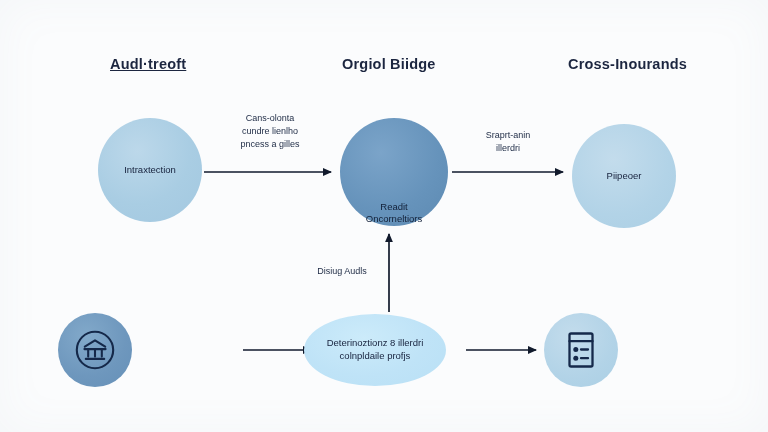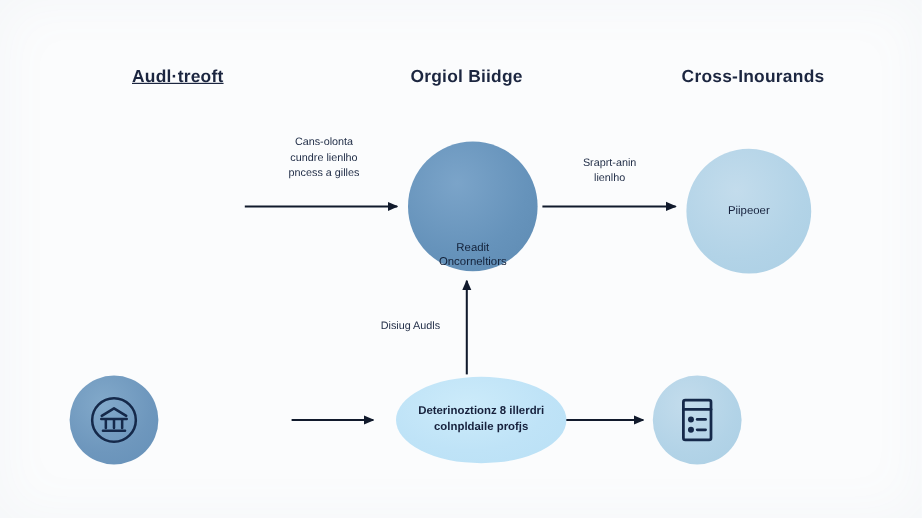--- a/index.html
+++ b/index.html
@@ -89,24 +89,23 @@
   #node-readit {
     left: 340px; top: 118px; width: 108px; height: 108px;
   }
   #node-readit .node-label { color: #122038; }
   #node-pipeoer {
     left: 572px; top: 124px; width: 104px; height: 104px;
   }
 
   
   #node-determination {
-    left: 330px; top: 314px; width: 142px; height: 72px;
+    left: 304px; top: 314px; width: 142px; height: 72px;
     border-radius: 50% / 50%;
     background: radial-gradient(ellipse at 42% 34%, #ccebfa 0%, #bfe3f7 55%, #b9e0f5 100%);
-    font-weight: bold;
   }
 
   
   .icon-badge {
     position: absolute;
     border-radius: 50%;
     display: flex;
     align-items: center;
     justify-content: center;
   }
@@ -165,20 +164,23 @@
 
     <line x1="243" y1="350" x2="311" y2="350" stroke="#111a2c" stroke-width="1.7" marker-end="url(#arrowhead)"></line>
 
     <line x1="466" y1="350" x2="536" y2="350" stroke="#111a2c" stroke-width="1.7" marker-end="url(#arrowhead)"></line>
   </svg>
 
   <div class="col-header" id="header-0">Audl·treoft</div>
   <div class="col-header" id="header-1">Orgiol Biidge</div>
   <div class="col-header" id="header-2">Cross-Inourands</div>
 
+  <div class="node circle-light" id="node-intraxtection">
+    <span class="node-label">Intraxtection</span>
+  </div>
 
   <div class="node circle-mid" id="node-readit">
     <span class="node-label">Readit
 Oncorneltiors</span>
   </div>
 
   <div class="node circle-pale" id="node-pipeoer">
     <span class="node-label">Piipeoer</span>
   </div>
 
@@ -212,16 +214,16 @@
         <line x1="20" y1="30.2" x2="27" y2="30.2"></line>
       </svg>
     </span>
   </div>
 
 
   <div class="edge-label" id="edge-label-0">Cans-olonta
 cundre lienlho
 pncess a gilles</div>
   <div class="edge-label" id="edge-label-1">Sraprt-anin
-lienlho</div>
+illerdri</div>
   <div class="edge-label" id="edge-label-2">Disiug Audls</div>
 
 </div>
 
 </body></html>

